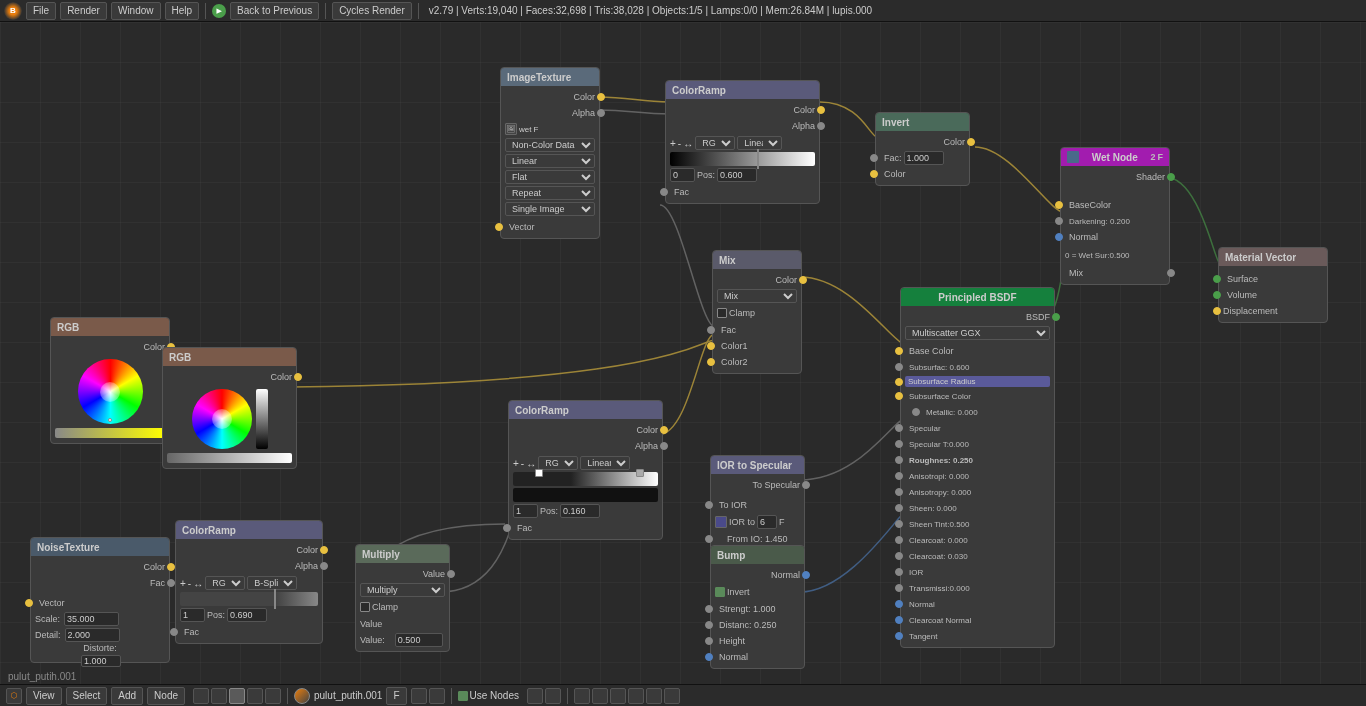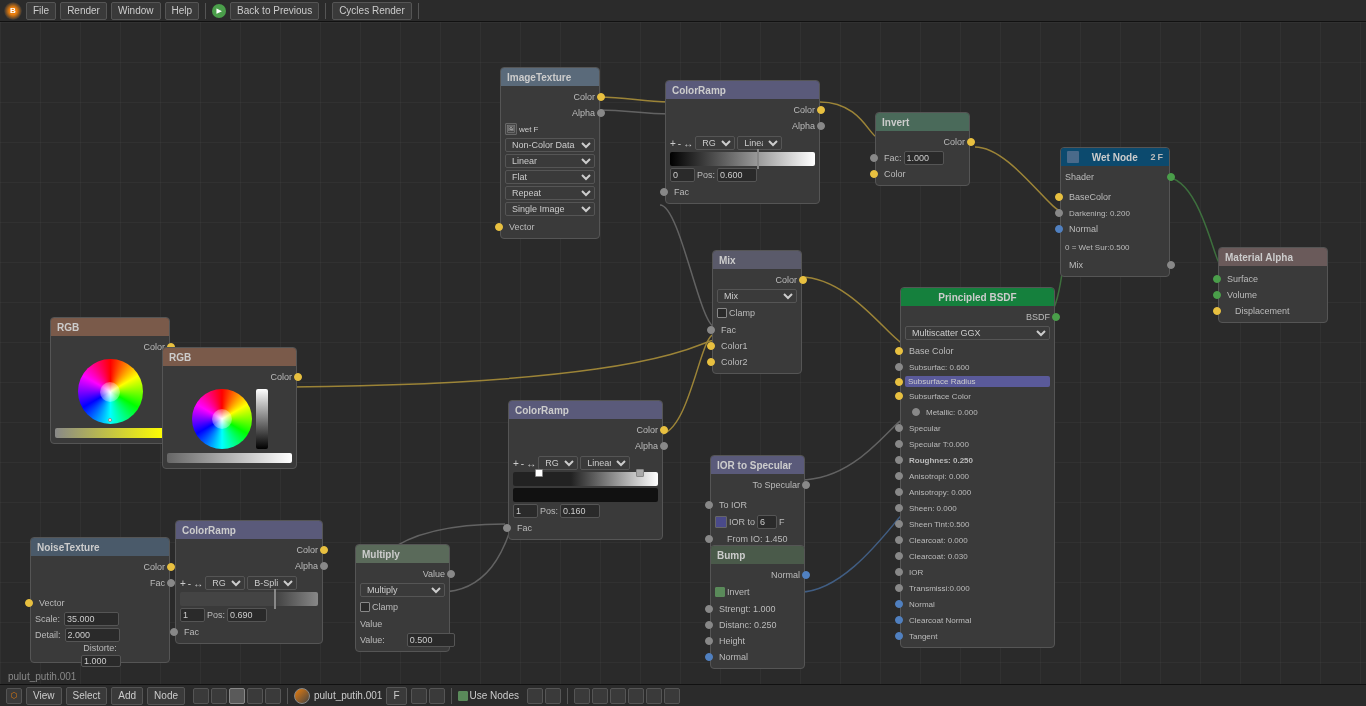--- a/index.html
+++ b/index.html
@@ -145,21 +145,21 @@
     .header-image { background: #5a6a7a; }
     .header-color-ramp { background: #5a5a7a; }
     .header-invert { background: #4a6a5a; }
     .header-mix { background: #5a5a6a; }
     .header-rgb { background: #7a5a4a; }
     .header-noise { background: #4a5a6a; }
     .header-multiply { background: #5a6a5a; }
     .header-ior { background: #5a5a7a; }
     .header-bump { background: #4a5a4a; }
     .header-bsdf { background: #15803d; justify-content: center; }
-    .header-wet { background: #0c4a6e; }
+    .header-wet { background: #a21caf; }
     .header-output { background: #6a5a5a; }
 
     
     .color-wheel {
       width: 60px; height: 60px;
       border-radius: 50%;
       background: conic-gradient(red, yellow, lime, cyan, blue, magenta, red);
       position: relative;
       display: inline-block;
     }
@@ -204,20 +204,21 @@
   <div class="tb-btn">Window</div>
   <div class="tb-btn">Help</div>
   <div class="tb-sep"></div>
   <div class="tb-green">
     <span style="font-size:7px;color:white;">▶</span>
   </div>
   <div class="tb-btn">Back to Previous</div>
   <div class="tb-sep"></div>
   <div class="tb-btn">Cycles Render</div>
   <div class="tb-sep"></div>
+  <span class="tb-label">v2.79 | Verts:19,040 | Faces:32,698 | Tris:38,028 | Objects:1/5 | Lamps:0/0 | Mem:26.84M | lupis.000</span>
 </div>
 
 <div id="node-editor">
 
   <svg id="connections-svg">
 
     <g stroke="#888" stroke-width="1.5" fill="none" opacity="0.6">
 
       <path d="M 598 75 C 630 75 640 80 670 80" stroke="#e8c040"></path>
 
@@ -538,21 +539,21 @@
         </div>
       <div class="checkbox-row" style="margin:2px 0;">
         <div class="cb"></div>
         <span class="node-label">Clamp</span>
       </div>
       <div class="node-row" style="position:relative;margin-top:2px;">
         <span class="node-label">Value</span>
       </div>
       <div class="node-row" style="position:relative;">
         <span class="node-label">Value:</span>
-        <input class="node-input" style="width: 48px; margin-left: 20px;" value="0.500">
+        <input class="node-input" style="width: 48px; margin-left: 8px;" value="0.500">
       </div>
     </div>
   </div>
 
   <div class="node" style="left:710px;top:433px;width:95px;">
     <div class="node-header header-ior">
       <span>IOR to Specular</span>
     </div>
     <div class="node-body">
       <div class="node-row" style="justify-content:flex-end;">
@@ -700,25 +701,25 @@
   </div>
 
   <div class="node" style="left:1060px;top:125px;width:110px;">
     <div class="node-header header-wet" style="display:flex;justify-content:space-between;align-items:center;gap:2px;">
       <div style="width:12px;height:12px;background:#4a6a8a;border-radius:1px;"></div>
       <span style="flex:1;text-align:center;">Wet Node</span>
       <span class="node-label">2</span>
       <span class="node-label">F</span>
     </div>
     <div class="node-body">
-      <div class="node-row" style="justify-content:flex-start;">
+      <div class="node-row" style="justify-content:flex-end;">
         <span class="node-label">Shader</span>
         <span class="socket socket-green" style="right:-10px;top:4px;"></span>
       </div>
-      <div class="node-row" style="position:relative;margin-top:4px;">
+      <div class="node-row" style="position:relative;margin-top:12px;">
         <span class="socket socket-yellow" style="left:-10px;top:4px;"></span>
         <span class="node-label" style="margin-left:4px;">BaseColor</span>
       </div>
       <div class="node-row" style="position:relative;">
         <span class="socket socket-gray" style="left:-10px;top:4px;"></span>
         <span class="node-label" style="margin-left:4px;font-size:8px;">Darkening: 0.200</span>
       </div>
       <div class="node-row" style="position:relative;">
         <span class="socket socket-blue" style="left:-10px;top:4px;"></span>
         <span class="node-label" style="margin-left:4px;">Normal</span>
@@ -728,34 +729,34 @@
       </div>
       <div class="node-row" style="position:relative;margin-top:2px;">
         <span class="node-label" style="margin-left:4px;">Mix</span>
         <span class="socket socket-gray" style="right:-10px;top:4px;"></span>
       </div>
     </div>
   </div>
 
   <div class="node" style="left:1218px;top:225px;width:110px;">
     <div class="node-header header-output">
-      <span>Material Alpha</span>
+      <span>Material Vector</span>
     </div>
     <div class="node-body">
       <div class="node-row" style="position:relative;margin-top:2px;">
         <span class="socket socket-green" style="left:-10px;top:4px;"></span>
         <span class="node-label" style="margin-left:4px;">Surface</span>
       </div>
       <div class="node-row" style="position:relative;">
         <span class="socket socket-green" style="left:-10px;top:4px;"></span>
         <span class="node-label" style="margin-left:4px;">Volume</span>
       </div>
       <div class="node-row" style="position:relative;">
         <span class="socket socket-yellow" style="left:-10px;top:4px;"></span>
-        <span class="node-label" style="margin-left:12px;">Displacement</span>
+        <span class="node-label" style="margin-left:0;">Displacement</span>
       </div>
     </div>
   </div>
 
 </div>
 
 <div style="position:absolute;bottom:24px;left:8px;font-size:10px;color:#888;z-index:50;">pulut_putih.001</div>
 
 <div id="bottom-bar">
   <div style="width:16px;height:16px;background:#3a3a3a;border:1px solid #555;border-radius:2px;display:flex;align-items:center;justify-content:center;">

